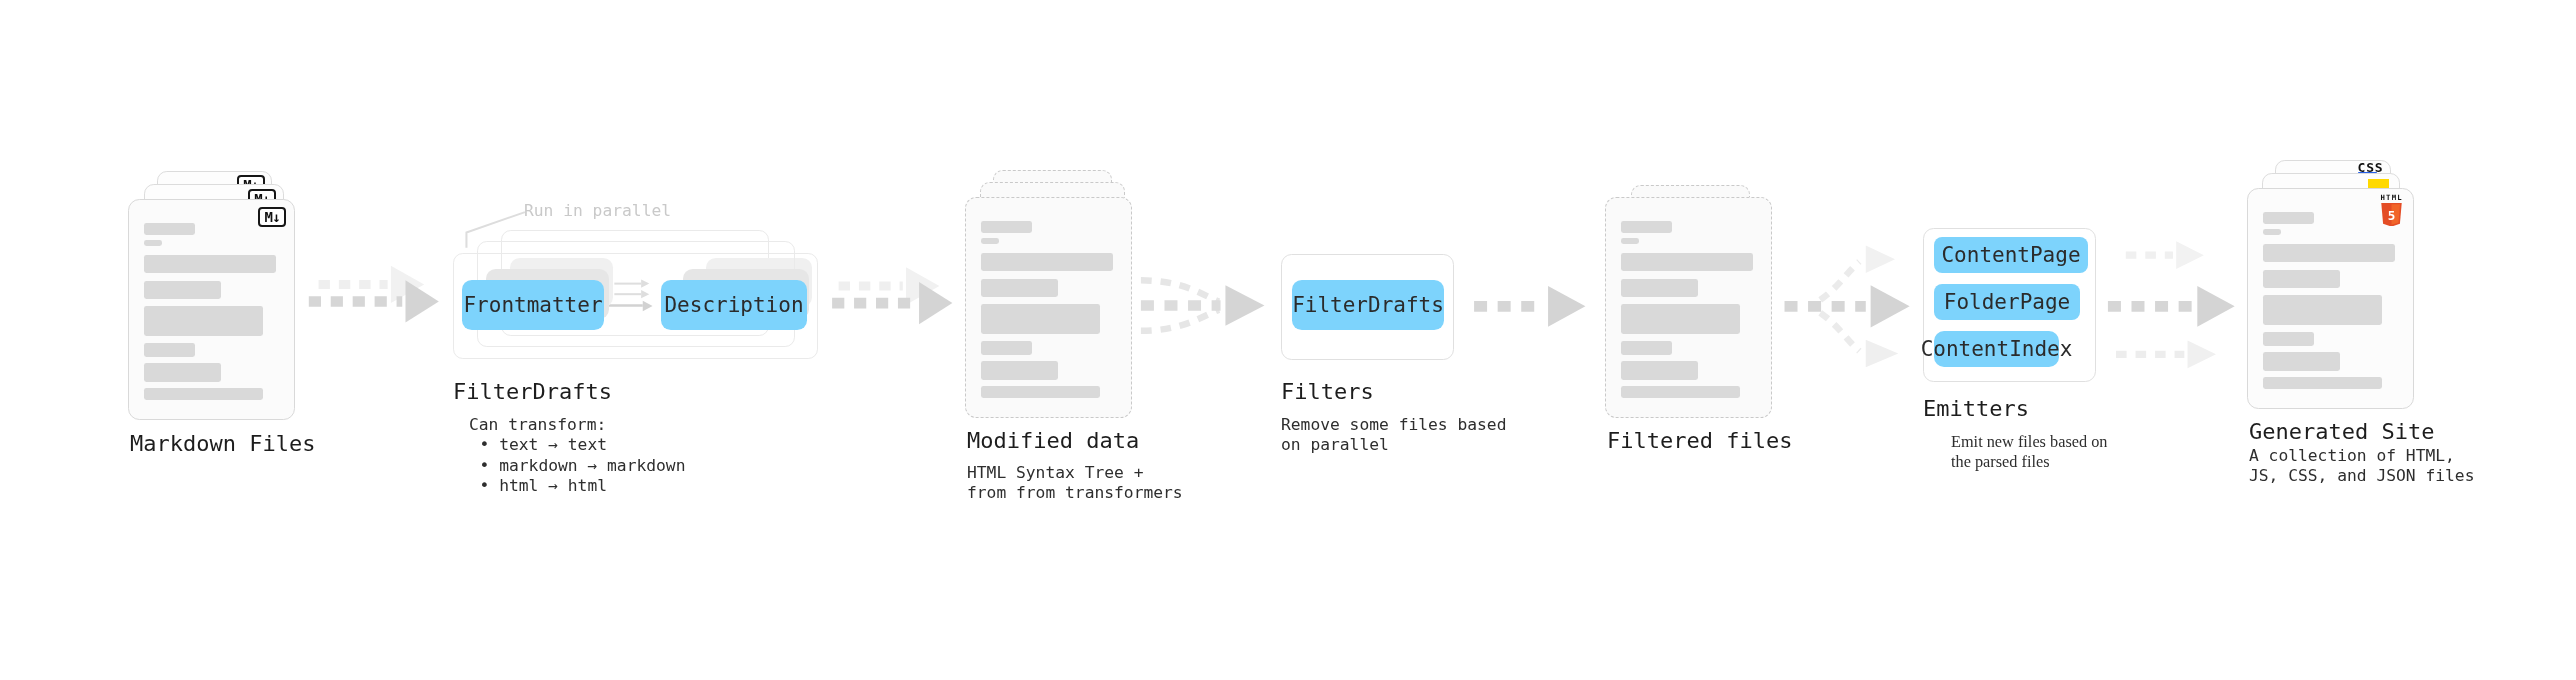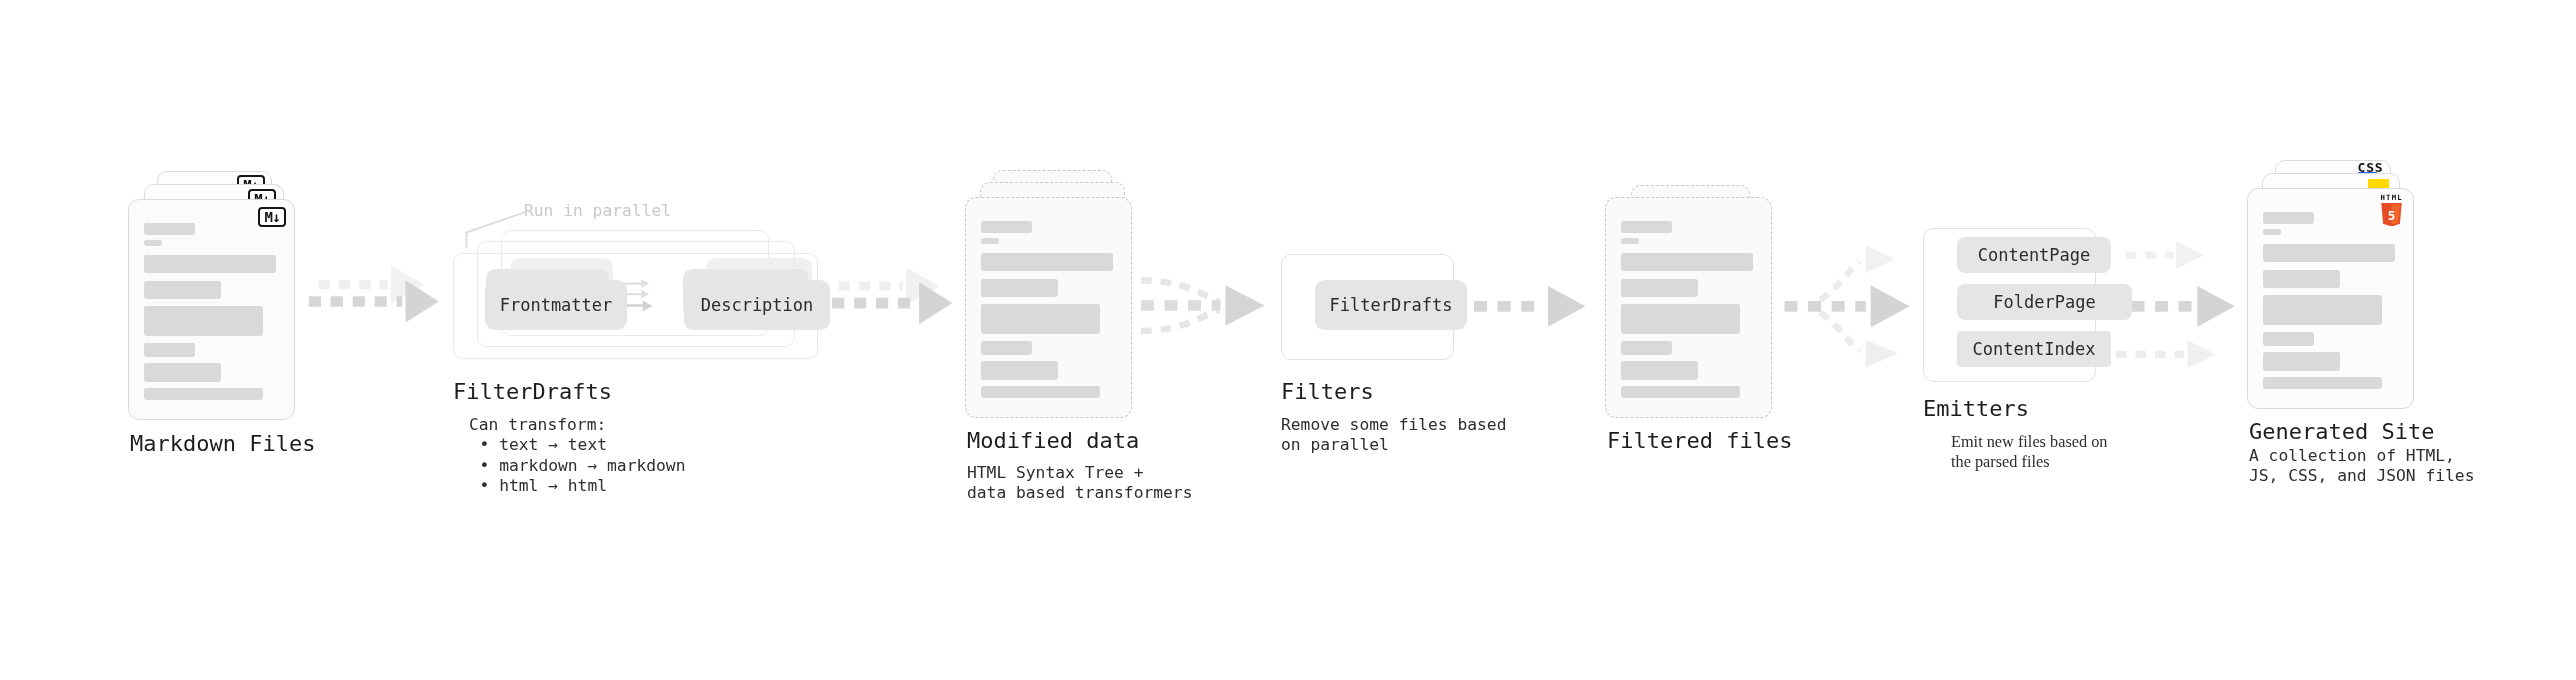--- a/index.html
+++ b/index.html
@@ -33,22 +33,22 @@
   .css-badge{position:absolute;right:6.5px;top:3.3px;text-align:center;}
   .css-word{font-size:13px;font-weight:bold;letter-spacing:0.8px;color:#111111;line-height:7.3px;}
   .css-bar{height:2.4px;width:19.5px;background:#2760e6;border-radius:0.8px;margin-top:0.8px;}
   .js-badge{position:absolute;right:9.8px;top:4.9px;width:21px;height:9.8px;background:#ffd900;}
   .html5-badge{position:absolute;right:9.8px;top:4.9px;width:23px;text-align:center;}
   .html5-word{font-size:7.3px;font-weight:bold;letter-spacing:1.2px;color:#111111;line-height:8.1px;}
 
   
   .frame{position:absolute;border-radius:10.6px;border:1.6px solid #e0e0e0;background:#ffffff;box-sizing:border-box;}
   .t-frame{position:absolute;border-radius:9.8px;border:1.6px solid #eaeaea;background:transparent;box-sizing:border-box;}
-  .pill{position:absolute;border-radius:9.8px;background:#e5e5e5;display:flex;align-items:center;
-        justify-content:center;font-size:17px;color:#2b2b2b;white-space:nowrap;margin-left:23px;}
+  .pill{position:absolute;border-radius:9.8px;background:#7dd3fc;display:flex;align-items:center;
+        justify-content:center;font-size:21px;color:#2b2b2b;white-space:nowrap;}
   .ghost{position:absolute;border-radius:9.8px;}
   .g1{background:#e6e6e6;}
   .g2{background:#f0f0f0;}
 
   
   .title{position:absolute;font-size:22px;font-weight:500;color:#1d1d1d;white-space:nowrap;}
   .desc{position:absolute;font-size:16.3px;line-height:20.3px;color:#2e2e2e;white-space:nowrap;}
   .bullet{margin-left:10.6px;}
   .bullet::before{content:"• ";}
   .callout-text{position:absolute;font-size:16.3px;color:#c9c9c9;white-space:nowrap;}
@@ -176,21 +176,21 @@
         <i class="ln l4"></i>
         <i class="ln l5"></i>
         <i class="ln l6"></i>
         <i class="ln l7"></i>
         <i class="ln l8"></i>
       </div>
     </div>
     <div class="title" style="left:967px;top:428px;">Modified data</div>
     <div class="desc" style="left:967px;top:463px;">
       <div>HTML Syntax Tree +</div>
-      <div>data based transformers</div>
+      <div>from from transformers</div>
     </div>
   </div>
 
   <div>
     <div class="frame" style="left:1281px;top:254px;width:173px;height:106px;"></div>
     <div class="pill" style="left:1292px;top:280px;width:152px;height:50px;">FilterDrafts</div>
     <div class="title" style="left:1281px;top:379px;">Filters</div>
     <div class="desc" style="left:1281px;top:415px;">
       <div>Remove some files based</div>
       <div>on parallel</div>
@@ -210,22 +210,22 @@
         <i class="ln l7"></i>
         <i class="ln l8"></i>
       </div>
     </div>
     <div class="title" style="left:1607px;top:428px;">Filtered files</div>
   </div>
 
   <div>
     <div class="frame" style="left:1923px;top:228px;width:173px;height:154px;"></div>
     <div class="pill" style="left:1934px;top:237px;width:154px;height:36px;border-radius:8.1px;">ContentPage</div>
-    <div class="pill" style="left:1934px;top:284px;width:175px;height:36px;border-radius:8.1px;">FolderPage</div>
-    <div class="pill" style="left:1934px;top:331px;width:154px;height:36px;border-radius:4px;">ContentIndex</div>
+    <div class="pill" style="left:1934px;top:284px;width:146px;height:36px;border-radius:8.1px;">FolderPage</div>
+    <div class="pill" style="left:1934px;top:331px;width:125px;height:36px;border-radius:10px;">ContentIndex</div>
     <div class="title" style="left:1923px;top:396px;">Emitters</div>
     <div class="desc" style="left:1951px;top:432px;font-family:Liberation Serif, serif;">
       <div>Emit new files based on</div>
       <div>the parsed files</div>
     </div>
   </div>
 
   <div>
     <div class="doc-back" style="left:2275px;top:160px;width:116px;height:46px;z-index:1;">
       <div class="css-badge">

